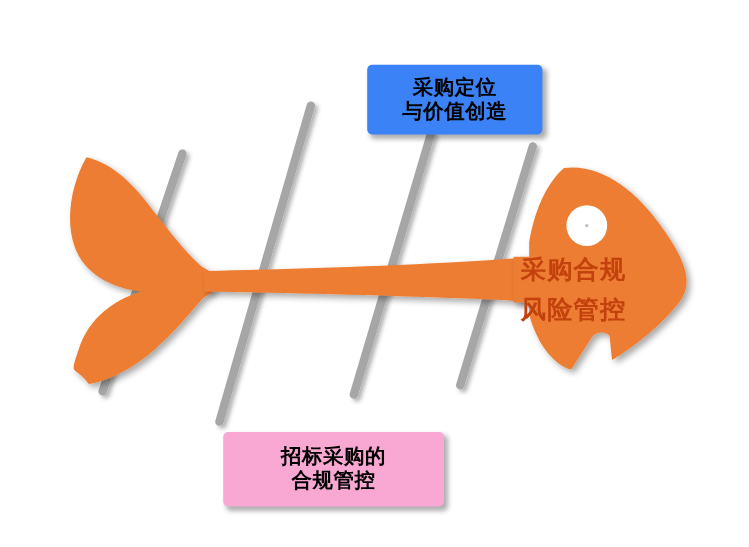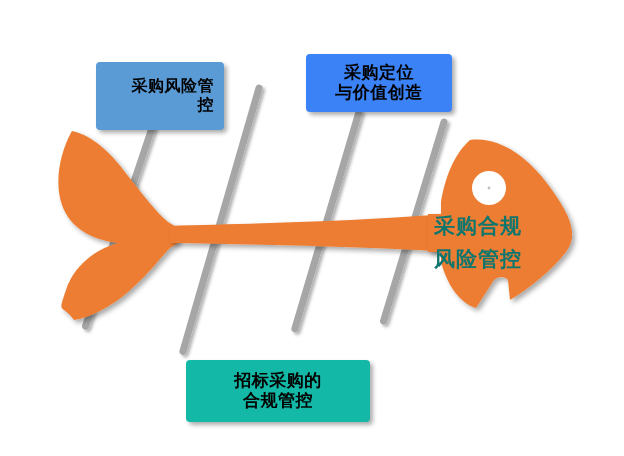--- a/index.html
+++ b/index.html
@@ -58,26 +58,26 @@
     width: 146px;
     height: 58px;
     background: #3b82f6;
     font-size: 17px;
   }
   #cat-box-2 {
     left: 186px;
     top: 360px;
     width: 184px;
     height: 62px;
-    background: #14b8a6;
+    background: #f9a8d4;
     font-size: 17px;
   }
   .head-text {
     position: absolute;
-    color: #0f766e;
+    color: #c2410c;
     font-weight: bold;
     font-size: 21px;
     letter-spacing: 1px;
     line-height: 1.55;
     white-space: pre-line;
     text-align: left;
   }
   #head-label {
     left: 434px;
     top: 210px;
@@ -141,22 +141,20 @@
              L 441 202
              C 445 178, 454 154, 470 140 Z"></path>
 
     <circle cx="489" cy="188" r="17" fill="#FFFFFF"></circle>
     <circle cx="489" cy="188" r="1.4" fill="#BFBFBF"></circle>
   </svg>
 
   <div id="head-label" class="head-text">采购合规
 风险管控</div>
 
-  <div id="cat-box-0" class="cat-box">采购风险管
-控</div>
 
   <div id="cat-box-1" class="cat-box">采购定位
 与价值创造</div>
 
   <div id="cat-box-2" class="cat-box">招标采购的
 合规管控</div>
 
 </div>
 
 </body></html>

